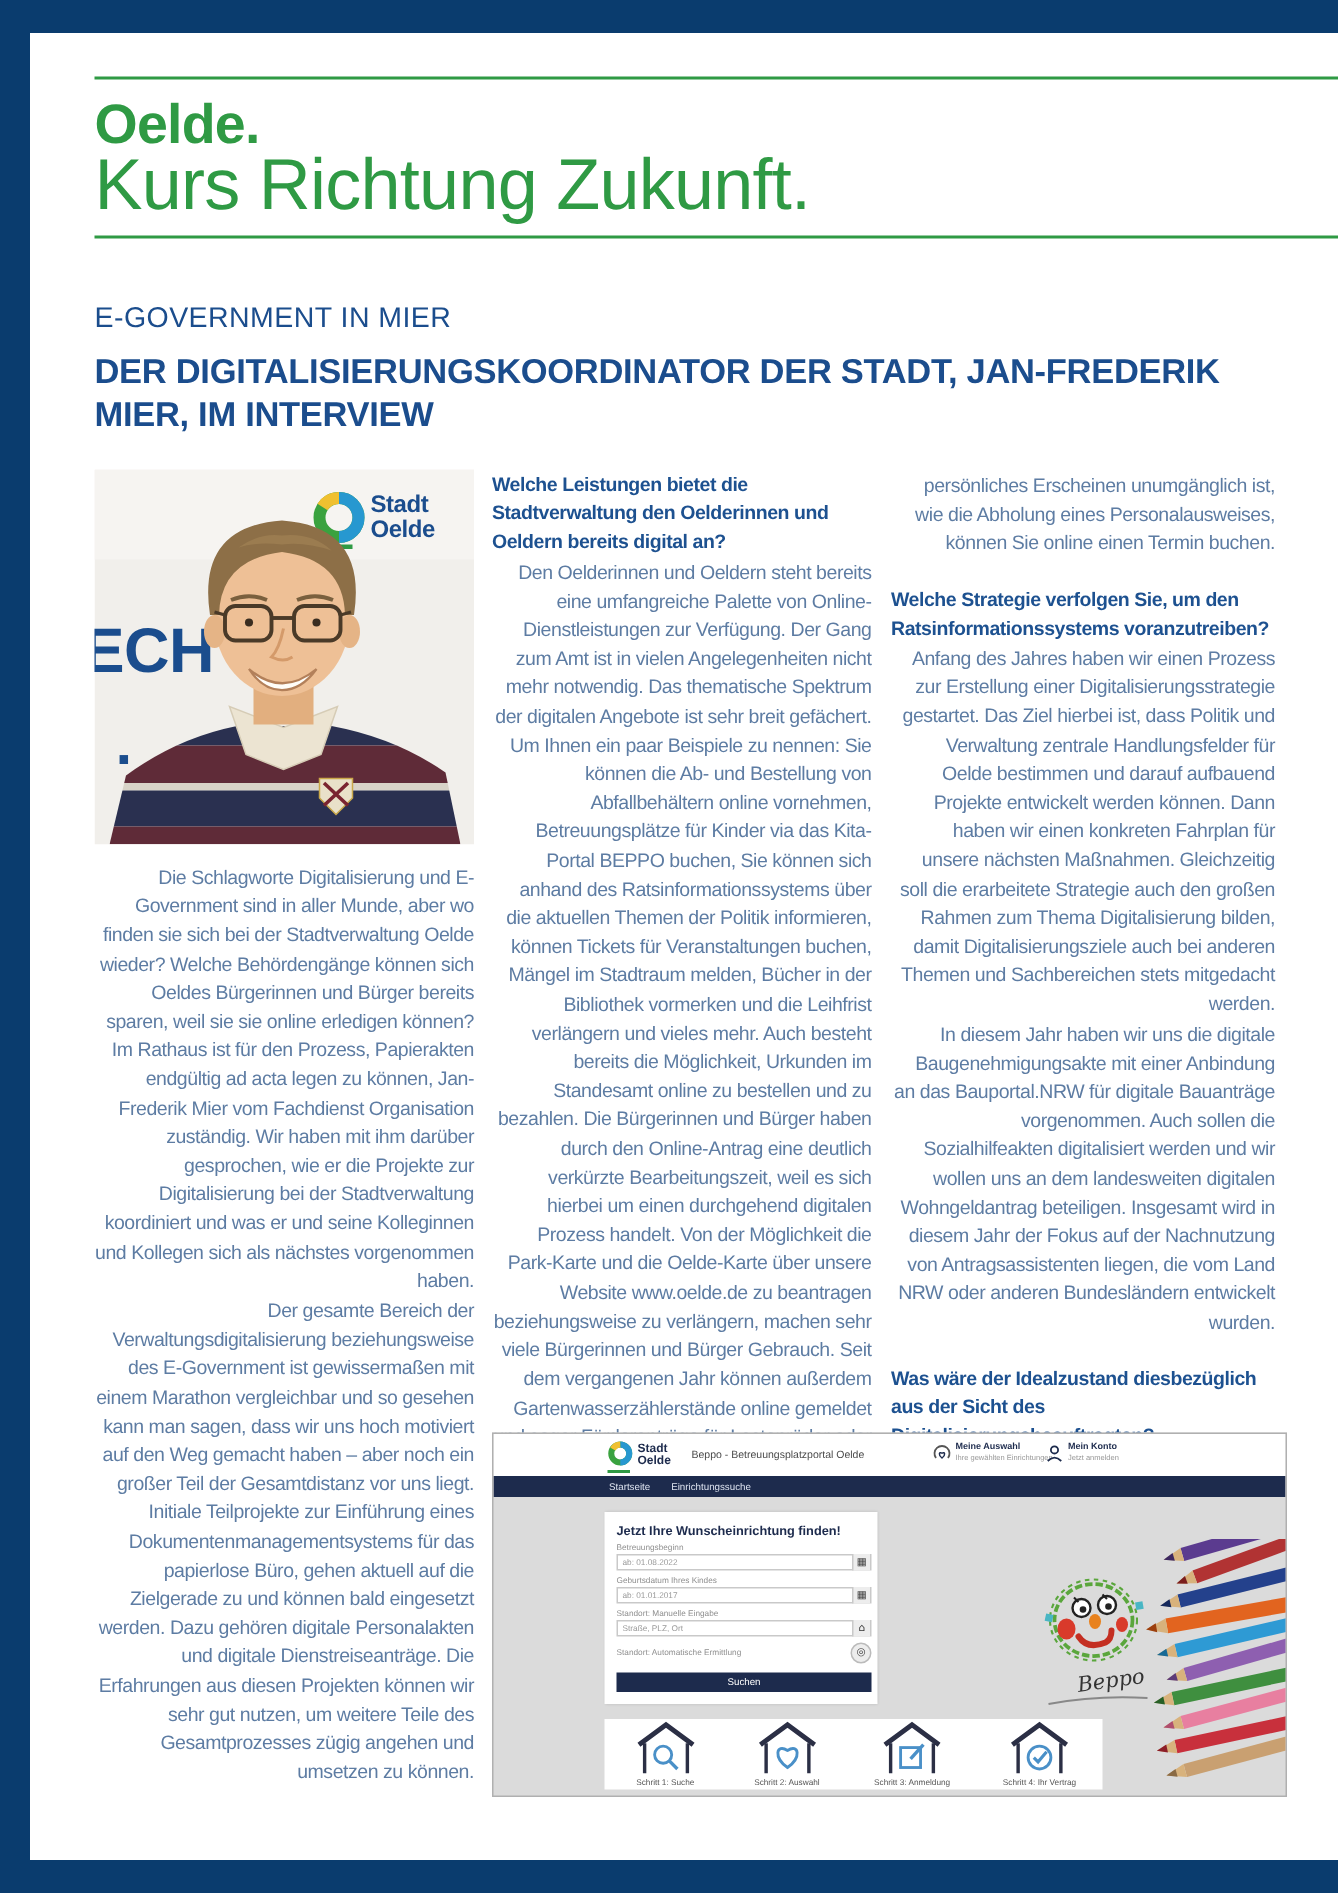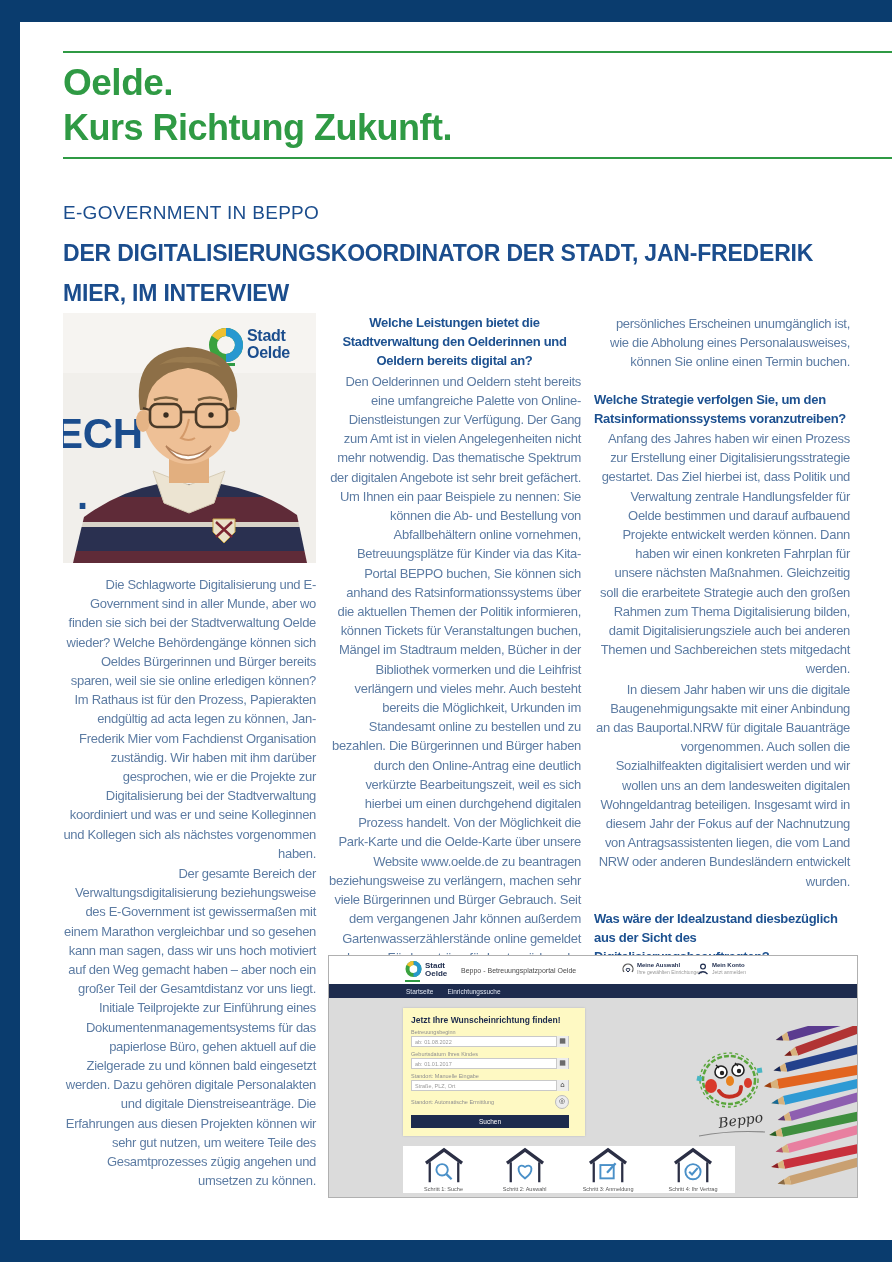--- a/index.html
+++ b/index.html
@@ -7,54 +7,54 @@
         font-family:"Liberation Sans","DejaVu Sans",sans-serif;}
   
   .frame-top{position:absolute;left:0;top:0;width:892px;height:22px;background:#0a3c6e;z-index:6;}
   .frame-left{position:absolute;left:0;top:0;width:20px;height:1240px;background:#0a3c6e;z-index:6;}
   .frame-bottom{position:absolute;left:0;top:1240px;width:892px;height:22px;background:#0a3c6e;z-index:6;}
   
   .rule{position:absolute;left:63px;width:829px;height:2px;background:#2f9a44;}
   .rule-top{top:51px;}
   .rule-bot{top:157px;}
   .brand-title{position:absolute;left:63px;top:62px;font-size:37px;font-weight:700;color:#2f9a44;letter-spacing:-0.5px;text-align:center;}
-  .brand-subtitle{position:absolute;left:63px;top:107px;font-size:36px;font-weight:700;color:#2f9a44;letter-spacing:-0.5px;}
+  .brand-subtitle{position:absolute;left:63px;top:96px;font-size:48px;font-weight:400;color:#2f9a44;letter-spacing:-0.5px;}
   .kicker{position:absolute;left:63px;top:202px;font-size:19px;color:#1b4d8d;letter-spacing:0.3px;}
-  .headline{position:absolute;left:63px;top:233px;width:775px;font-size:23px;line-height:40px;
+  .headline{position:absolute;left:63px;top:233px;width:775px;font-size:23px;line-height:29px;
             font-weight:700;color:#1b4d8d;letter-spacing:-0.2px;margin:0;}
   
   .col{position:absolute;top:313px;z-index:1;font-size:13px;line-height:19.2px;letter-spacing:-0.3px;color:#5d7ca3;}
   .col p{margin:0 0 0 0;}
   .col1{left:63px;width:253px;}
   .col2{left:328px;width:253px;}
   .col3{left:594px;width:256px;}
   .q{font-weight:700;color:#1d5190;margin-top:18px !important;}
-  .q-first{margin-top:0 !important;text-align:center;}
+  .q-first{margin-top:0 !important;}
   .a{margin-top:1px !important;text-align:right;}
   .photo{display:block;margin-bottom:12px;}
   
   .portal{position:absolute;left:328px;top:955px;width:530px;height:243px;background:#dbdbdb;
           border:1px solid #b0b0b0;box-sizing:border-box;overflow:hidden;z-index:4;}
   .p-header{position:absolute;left:0;top:0;width:100%;height:28px;background:#ffffff;}
   .p-logo{position:absolute;left:76px;top:3px;display:flex;align-items:center;}
   .p-logo-text{margin-left:3px;font-size:8px;line-height:8px;font-weight:700;color:#1d2b4d;}
   .p-logo-underline{position:absolute;left:76px;top:24px;width:15px;height:2px;background:#2f9a44;}
   .p-title{position:absolute;left:132px;top:11px;font-size:7px;color:#4a4a4a;}
   .p-hgroup{position:absolute;top:6px;display:flex;align-items:center;cursor:pointer;}
   .p-hg1{left:293px;}
   .p-hg2{left:368px;}
   .p-hgroup svg{margin-right:3px;}
   .p-hg-label{font-size:6px;font-weight:700;color:#1d2b4d;line-height:7px;}
   .p-hg-sub{font-size:5px;color:#999;line-height:6px;}
   .p-nav{position:absolute;left:0;top:28px;width:100%;height:14px;background:#1d2b4d;
          display:flex;align-items:center;padding-left:77px;box-sizing:border-box;}
   .p-nav span{font-size:6.5px;color:#dde3ef;margin-right:14px;cursor:pointer;}
   .p-main{position:absolute;left:0;top:42px;width:100%;height:148px;}
-  .p-card{position:absolute;left:74px;top:10px;width:182px;background:#fef9c3;box-sizing:border-box;
-          padding:7px 16px 8px 8px;box-shadow:0 0 2px rgba(0,0,0,0.15);}
+  .p-card{position:absolute;left:74px;top:10px;width:182px;background:#ffffff;box-sizing:border-box;
+          padding:7px 4px 8px 8px;box-shadow:0 0 2px rgba(0,0,0,0.15);}
   .p-card h3{margin:0 0 2px 0;font-size:8.5px;color:#1d2b4d;font-weight:700;}
   .f-label{font-size:5.5px;color:#8f8f8f;margin:4px 0 1px 0;}
   .f-input{display:flex;height:11px;border:1px solid #c9c9c9;background:#fff;align-items:center;
            justify-content:space-between;box-sizing:border-box;}
   .f-value{font-size:5.5px;color:#9a9a9a;padding-left:3px;}
   .f-icon{width:11px;height:11px;border-left:1px solid #c9c9c9;background:#ededed;
           font-family:"DejaVu Sans",sans-serif;font-size:7px;line-height:10px;text-align:center;color:#333;}
   .f-row4{display:flex;justify-content:space-between;align-items:center;margin-top:4px;}
   .f-round{width:12px;height:12px;border-radius:50%;background:#ededed;border:1px solid #bbb;
            font-family:"DejaVu Sans",sans-serif;font-size:7px;line-height:11px;text-align:center;color:#333;}
@@ -70,21 +70,21 @@
 </head>
 <body>
 
 <div class="page">
 
   <div class="rule rule-top"></div>
   <div class="brand-title">Oelde.</div>
   <div class="brand-subtitle">Kurs Richtung Zukunft.</div>
   <div class="rule rule-bot"></div>
 
-  <div class="kicker">E-GOVERNMENT IN BEPPO</div>
+  <div class="kicker">E-GOVERNMENT IN MIER</div>
   <h2 class="headline">DER DIGITALISIERUNGSKOORDINATOR DER STADT, JAN-FREDERIK MIER, IM INTERVIEW</h2>
 
   <div class="col col1">
     <svg class="photo" width="253" height="250" viewBox="0 0 253 250">
       <rect width="253" height="250" fill="#f1efeb"></rect>
       <rect width="253" height="60" fill="#f6f4f1"></rect>
 
       <text x="-8" y="135" font-size="42" font-weight="bold" fill="#1b4d8d">ECH</text>
       <text x="14" y="196" font-size="40" font-weight="bold" fill="#1b4d8d">.</text>
 

